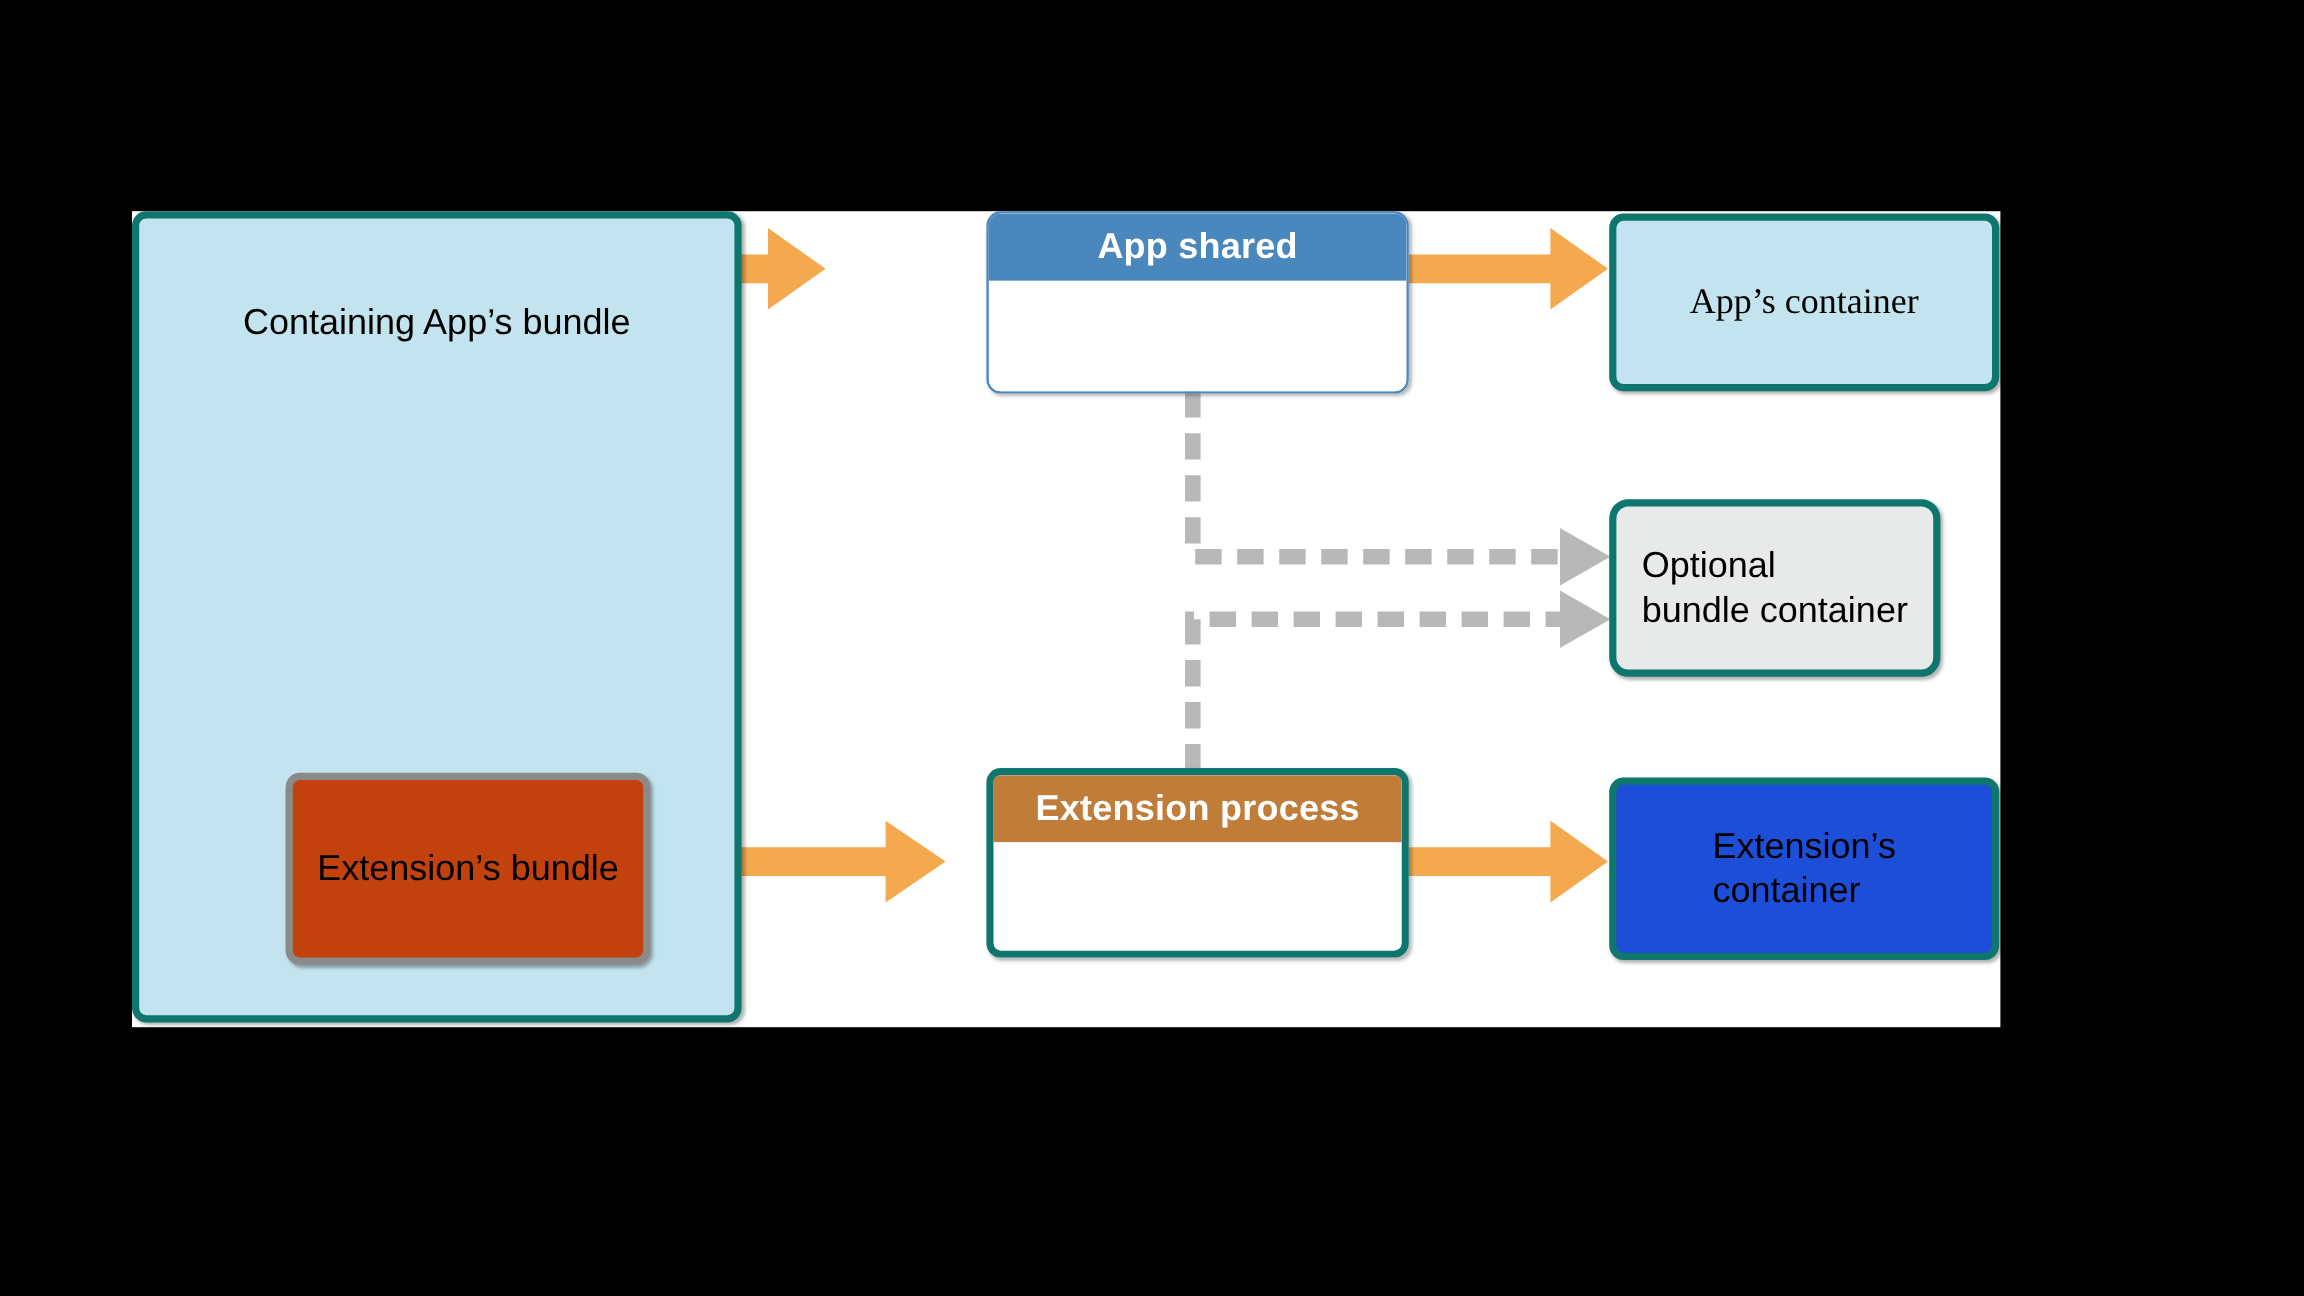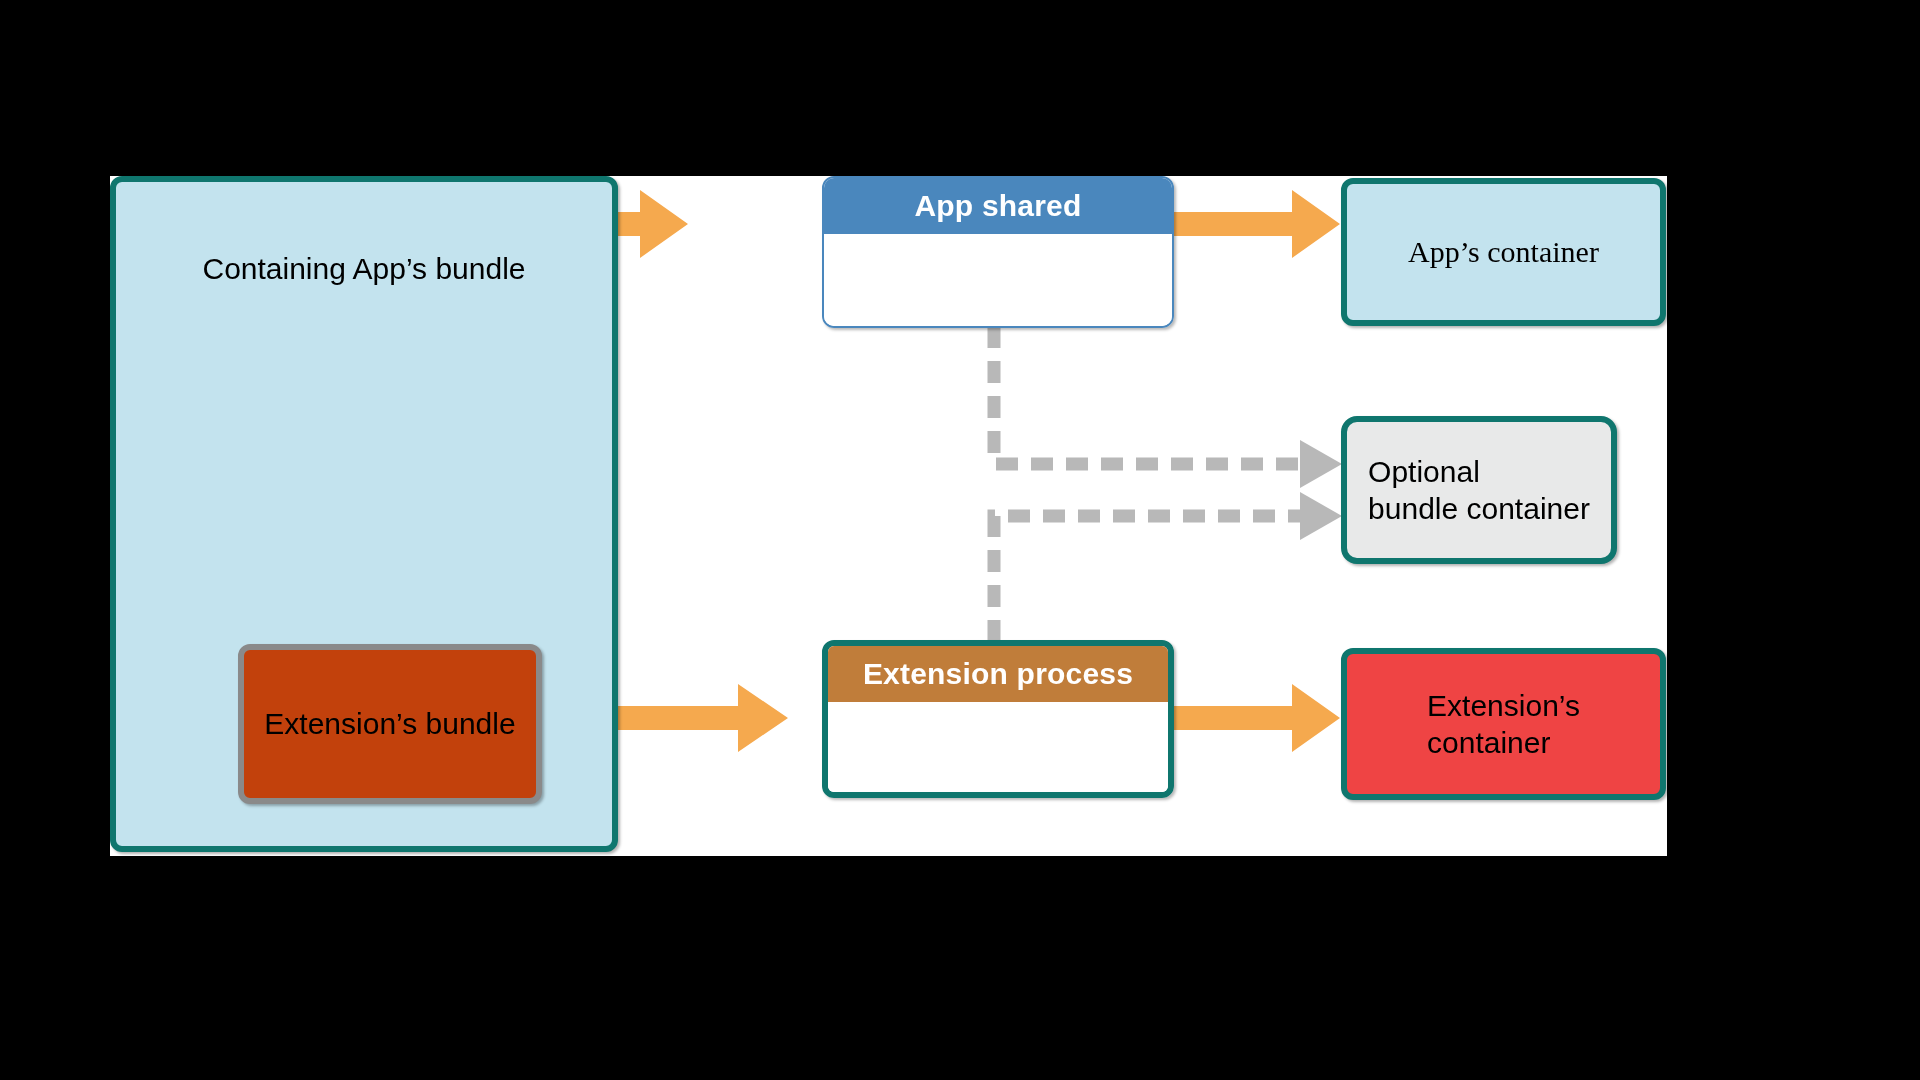--- a/index.html
+++ b/index.html
@@ -89,21 +89,21 @@
     background: #e8e9e9;
     border-radius: 16px;
   }
 
   
   #extension-container-box {
     left: 1231px;
     top: 472px;
     width: 325px;
     height: 152px;
-    background: #ef4444;
+    background: #1d4ed8;
   }
 
   
   .process {
     position: absolute;
     box-sizing: border-box;
     border-radius: 12px;
     overflow: hidden;
     box-shadow: 2px 2px 3px rgba(0,0,0,0.28);
   }

